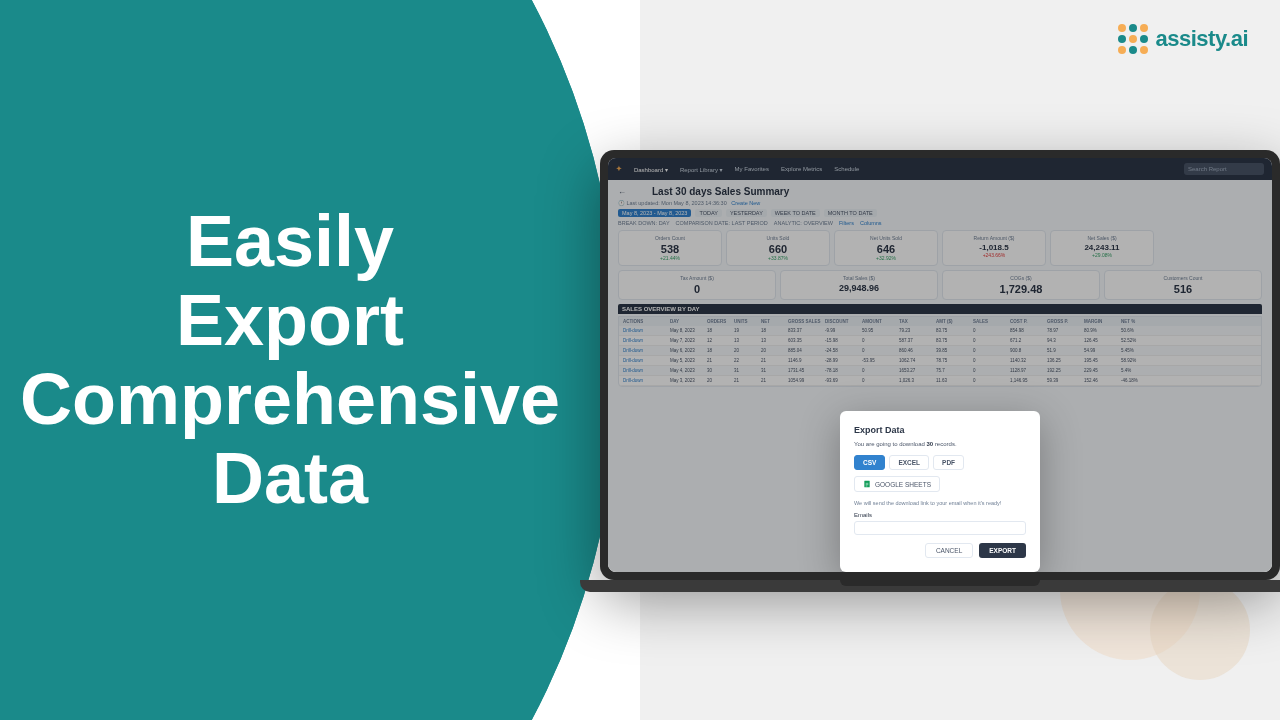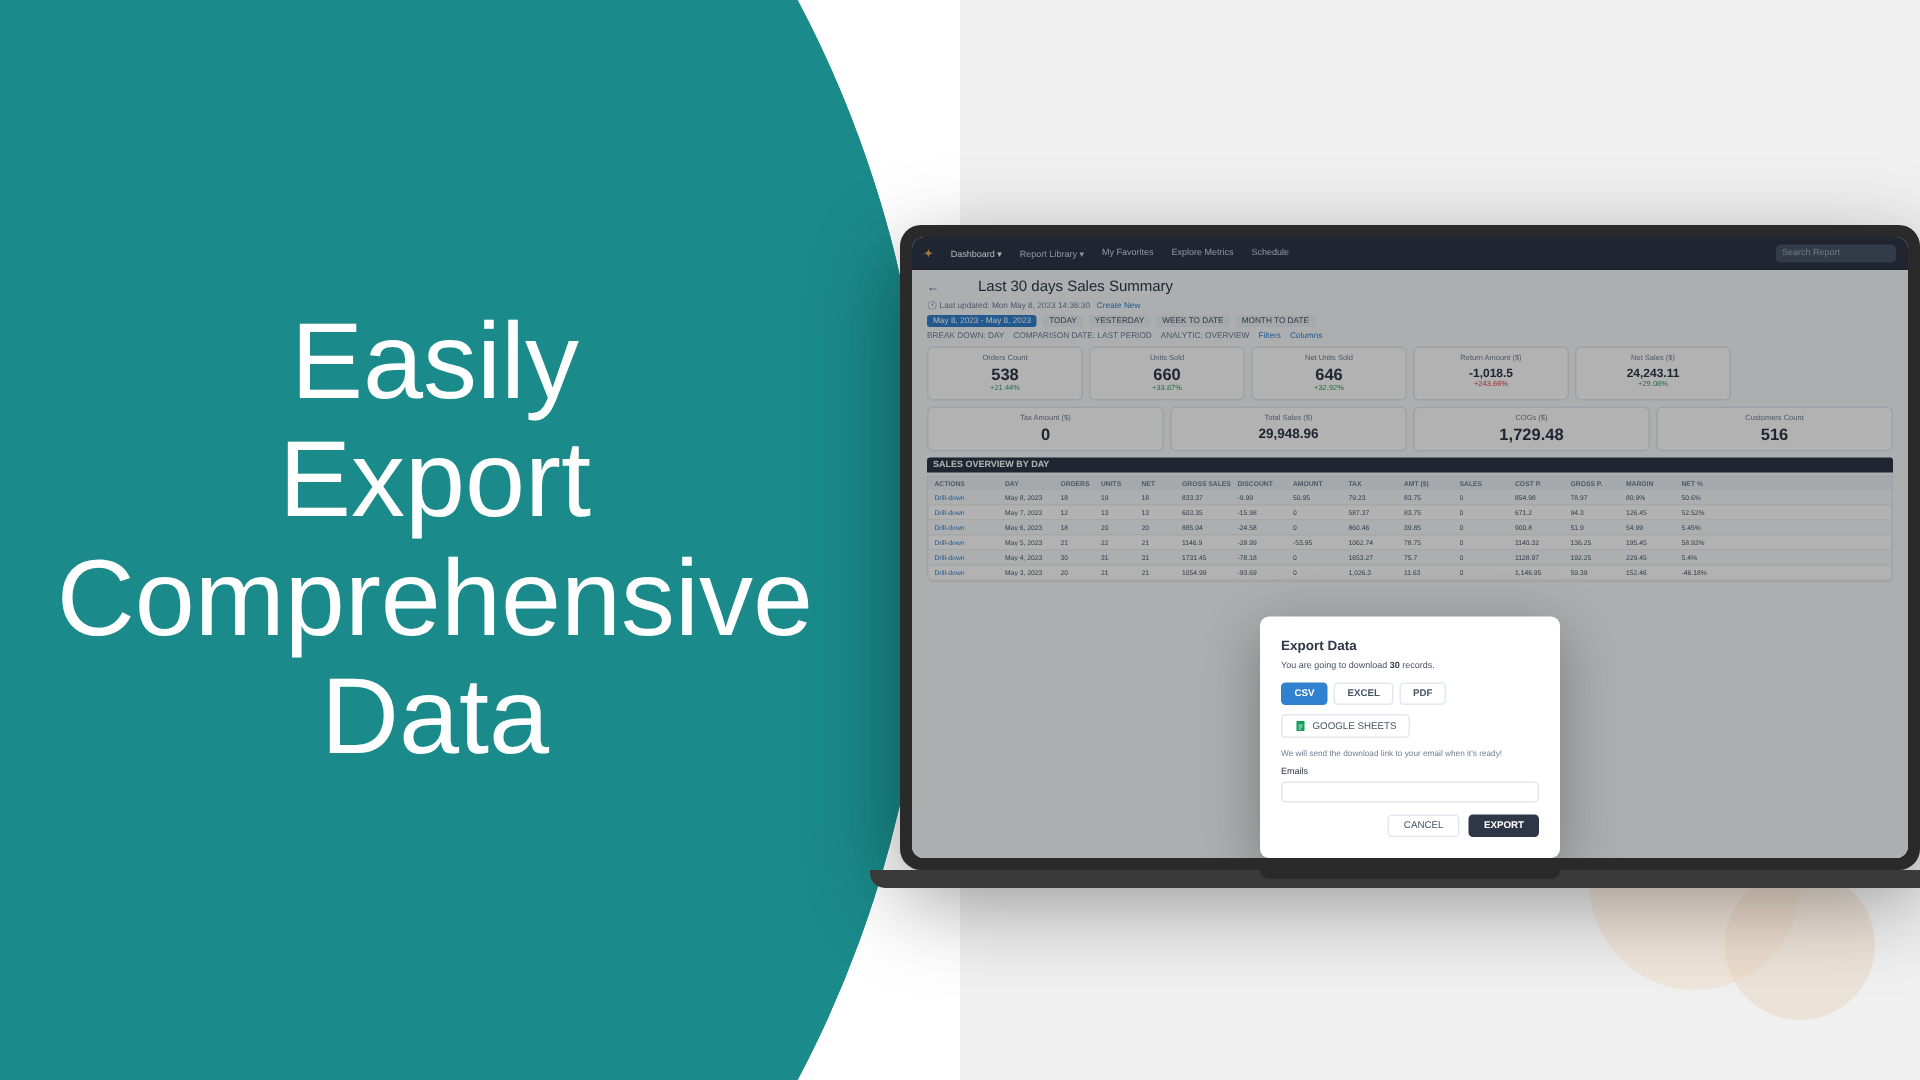--- a/index.html
+++ b/index.html
@@ -42,21 +42,21 @@
       position: relative;
       z-index: 2;
       text-align: center;
       padding: 0 60px;
       margin-left: -60px;
     }
 
     .hero-text h1 {
       color: #fff;
       font-size: 72px;
-      font-weight: 400;
+      font-weight: 700;
       line-height: 1.1;
       text-shadow: none;
     }
 
     
     .right-section {
       flex: 1;
       background: #f0f0f0;
       position: relative;
     }
@@ -247,21 +247,21 @@
       margin-bottom: 3px;
     }
 
     .back-btn {
       color: #4a5568;
       font-size: 8px;
     }
 
     .page-title {
       font-size: 10px;
-      font-weight: 400;
+      font-weight: 700;
       color: #2d3748;
       padding-left: 20px;
     }
 
     .date-bar {
       display: flex;
       align-items: center;
       gap: 4px;
       margin-bottom: 3px;
     }
@@ -518,20 +518,36 @@
         <span>Easily</span><br>
         <span>Export</span><br>
         <span>Comprehensive</span><br>
         <span>Data</span>
       </h1>
     </div>
   </div>
 
   <div class="right-section">
 
+    <div class="logo-area">
+      <div class="logo-dots">
+        <div class="dot" style="background:#f6ad55"></div>
+        <div class="dot" style="background:#1a8a8a"></div>
+        <div class="dot" style="background:#f6ad55"></div>
+        <div class="dot" style="background:#1a8a8a"></div>
+        <div class="dot" style="background:#f6ad55"></div>
+        <div class="dot" style="background:#1a8a8a"></div>
+        <div class="dot" style="background:#f6ad55"></div>
+        <div class="dot" style="background:#1a8a8a"></div>
+        <div class="dot" style="background:#f6ad55"></div>
+      </div>
+      <div class="logo-text">
+        <span>assisty</span><span style="color:#1a8a8a">.ai</span>
+      </div>
+    </div>
 
     <div class="deco-circles">
       <div class="deco-circle-1"></div>
       <div class="deco-circle-2"></div>
     </div>
 
     <div class="laptop-container">
       <div class="laptop">
         <div class="laptop-body">
           <div class="laptop-screen">

